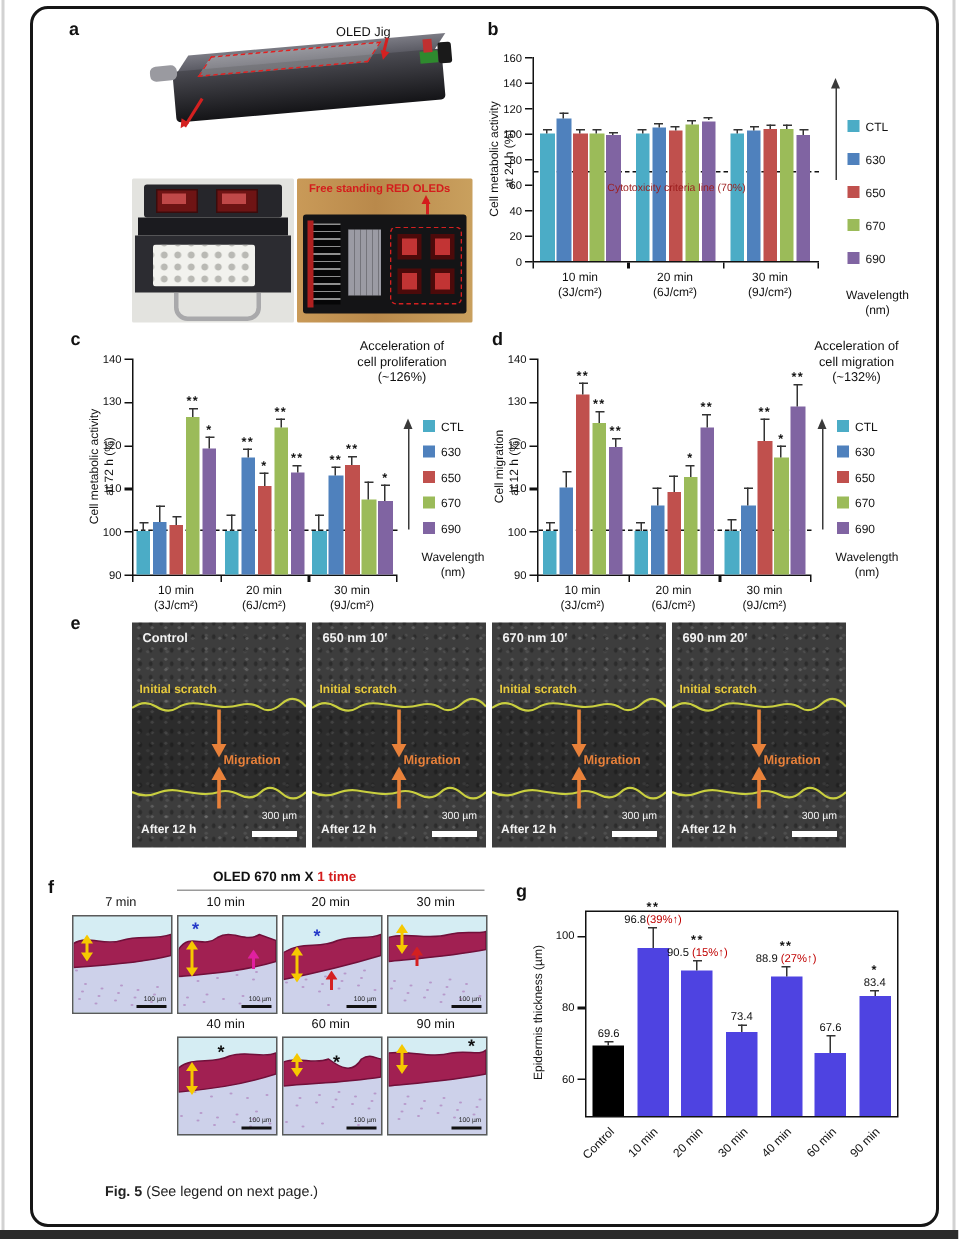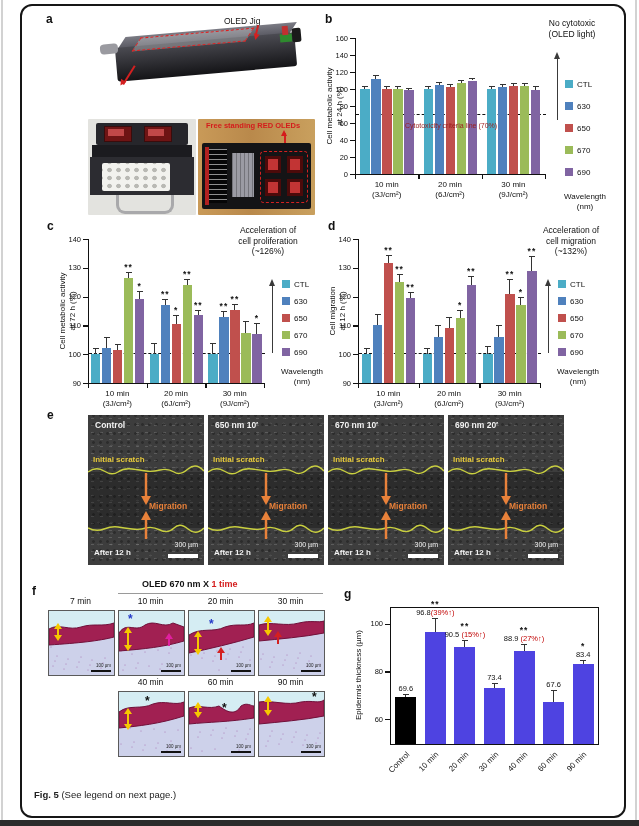--- a/index.html
+++ b/index.html
@@ -65,21 +65,21 @@
   .ftitle .red{color:#d41c1c;}
   .fline{position:absolute;height:1.4px;background:#9a9a9a;}
   .fcol{position:absolute;font-size:8.5px;text-align:center;color:#111;}
   .fcard{position:absolute;width:65px;height:64px;background:#d5edf3;border:1px solid #5a5a5a;overflow:hidden;}
   .fcard svg{position:absolute;left:0;top:0;}
   .fcard .ast{position:absolute;font-size:12px;font-weight:bold;line-height:8px;}
   .fcard .fsc{position:absolute;right:3px;bottom:7px;font-size:4.5px;color:#222;}
   .fcard .fscbar{position:absolute;right:3px;bottom:3px;width:20px;height:2px;background:#111;}
   .mk{position:absolute;}
   .caption{position:absolute;left:34px;top:789px;font-size:9.5px;color:#222;}
-  .caption b{font-weight:bold;}
+  .caption b{font-weight:bold;margin-left:36px;}
 </style>
 </head>
 <body>
 
 <div class="edge-l"></div>
 <div class="edge-r"></div>
 <div class="bottom-strip"></div>
 <div class="frame"></div>
 
 <section class="panel" id="panel-a" style="left:24px;top:8px;width:298px;height:198px;">
@@ -210,21 +210,20 @@
     <div class="catlab" style="left: 33px; top: 172px; width: 63.3333px;">10 min<br>(3J/cm²)</div>
     <div class="catlab" style="left: 96.3333px; top: 172px; width: 63.3333px;">20 min<br>(6J/cm²)</div>
     <div class="catlab" style="left: 159.667px; top: 172px; width: 63.3333px;">30 min<br>(9J/cm²)</div>
     <div class="ylab" style="left: 3px; top: 166px; width: 136px; height: 20px;">Cell metabolic activity<br>at 24 h (%)</div>
     <div class="legend-entry" style="left: 243px; top: 72px;"><span class="sw" style="background:#4bacc6"></span>CTL</div>
     <div class="legend-entry" style="left: 243px; top: 94px;"><span class="sw" style="background:#4f81bd"></span>630</div>
     <div class="legend-entry" style="left: 243px; top: 116px;"><span class="sw" style="background:#c0504d"></span>650</div>
     <div class="legend-entry" style="left: 243px; top: 138px;"><span class="sw" style="background:#9bbb59"></span>670</div>
     <div class="legend-entry" style="left: 243px; top: 160px;"><span class="sw" style="background:#8064a2"></span>690</div>
     <div class="legend-foot" style="left: 231px; top: 184px; width: 64px;">Wavelength<br>(nm)</div>
-    <div class="anno" style="left: 196px; top: 10px; width: 108px;">No cytotoxic<br>(OLED light)</div>
     <div class="vline" style="left: 235px; top: 49px; height: 63px;"></div>
     <div class="vhead" style="left: 232.2px; top: 44px;"></div>
   </section>
 <section class="panel" id="panel-c" style="left:24px;top:213px;width:298px;height:196px;">
     <div class="plab" style="left: 23px; top: 6px;">c</div>
     <div class="plot" style="left: 64px; top: 26px; width: 176px; height: 144px;">
       <div class="dash" style="top: 114.2px; width: 176px;"></div>
       <div class="bar" style="left: 1.83333px; width: 9.5px; height: 28.8px; background: rgb(75, 172, 198);"></div>
       <div class="errline" style="left: 6.08333px; top: 109.44px; height: 5.76px;"></div>
       <div class="errcap" style="left: 3.58333px; top: 109.44px; width: 6px;"></div>

